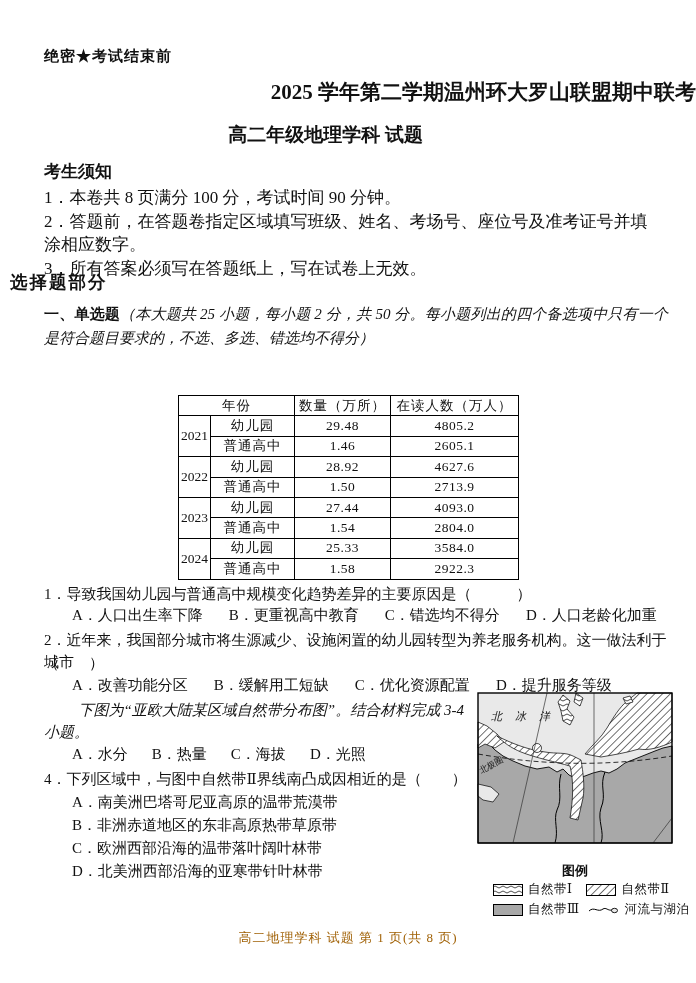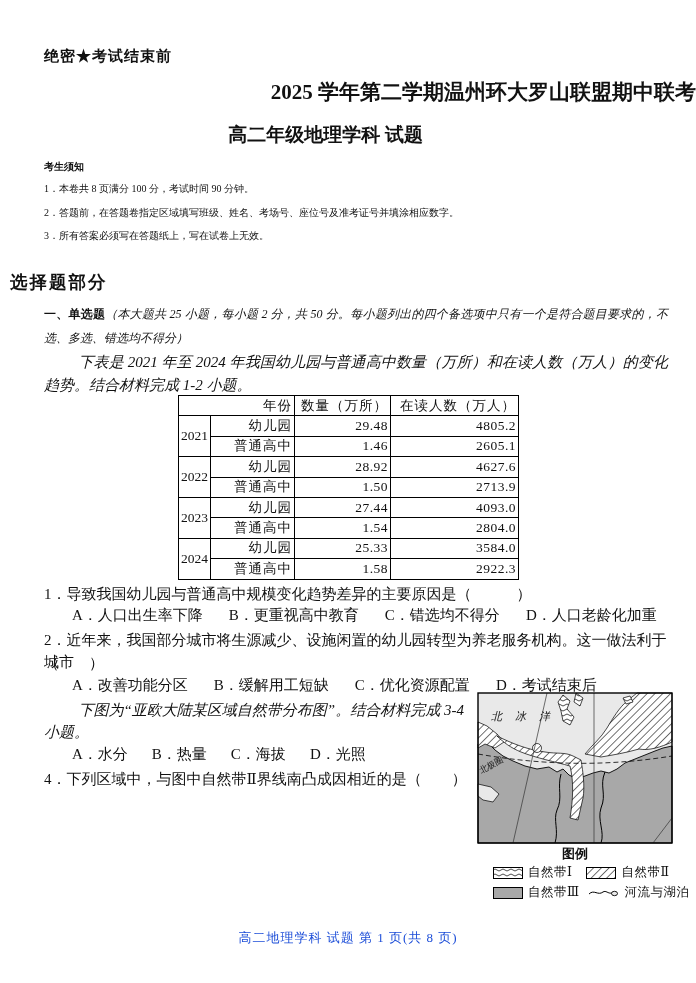--- a/index.html
+++ b/index.html
@@ -6,47 +6,47 @@
   html,body { background:#fff; }
   .page {
     position:relative; width:696px; height:983px; background:#ffffff;
     font-family:"Liberation Serif","DejaVu Serif",serif;
     color:#111; overflow:hidden;padding-left:12px;
   }
   .abs { position:absolute; }
   .secret { left:44px; top:47px; font-weight:bold; font-size:15px; letter-spacing:1px; }
   .title1 { left:0; top:78px; width:696px; text-align:right; font-weight:bold; font-size:21px; }
   .title2 { left:0; top:122px; width:651px; text-align:center; font-weight:bold; font-size:19px; }
-  .notice { left:44px; top:160px; width:620px; font-size:10px;font-family:Liberation Serif, serif; }
+  .notice { left:44px; top:160px; width:620px; font-size:17px;font-family:Liberation Serif, serif; }
   .notice .nh { font-weight:bold; margin-bottom:3px; }
   .notice .ni { line-height:23.5px; }
   .section-head { left:10px; top:270px; width:696px; text-align:left; font-weight:bold; font-size:17.5px; letter-spacing:2px; }
-  .part1 { left:44px; top:303px; width:624px; font-size:12px; line-height:23.5px; text-align:justify; }
+  .part1 { left:44px; top:303px; width:624px; font-size:15px; line-height:23.5px; text-align:justify; }
   .part1 .lead { font-weight:bold; font-style:normal; }
   .kai { font-style:italic; }
   .intro12 { left:44px; top:351px; width:624px; font-size:15px; line-height:22.5px; text-indent:2.3em; text-align:justify; }
   table.data { position:absolute; left:178px; top:395px; border-collapse:collapse; font-size:13.5px; }
-  table.data td { border:1.2px solid #000; text-align:right; vertical-align:middle; height:20.4px; padding:0 2px; letter-spacing:1px; }
+  table.data td { border:1.2px solid #000; text-align:center; vertical-align:middle; height:20.4px; padding:0 2px; letter-spacing:1px; }
   table.data td.num { letter-spacing:0.5px; }
   .q { left:44px; font-size:15px; line-height:22px; width:624px; }
   .opts { left:72px; font-size:15px; white-space:nowrap; }
   .opts span { display:inline-block; margin-right:26px; }
   .opts.tight span { margin-right:24px; }
   .q4opts { left:72px; font-size:15px; }
   .q4opts div { line-height:23px; }
   .figure { left:477px; top:692px; width:196px; }
   .figure svg.map { display:block; }
-  .legend { width:196px; margin-top:2px; font-size:12.5px; }
+  .legend { width:196px; margin-top:19px; font-size:12.5px; }
   .legend-title { text-align:center; font-weight:bold; font-size:13px; line-height:15px; }
   .legend-row { display:flex; align-items:center; margin-top:3px; }
   .legend-item { display:flex; align-items:center; }
   .legend-item .lab { margin-left:5px; letter-spacing:0.5px; white-space:nowrap; }
   .sw { display:block; }
   .sw3 { width:30px; height:12px; background:#a8a8a8; border:1px solid #000; }
-  .footer { left:0; top:929px; width:696px; text-align:center; font-size:13px; color:#1d4ed8; letter-spacing:1px; }
+  .footer { left:0; top:929px; width:696px; text-align:center; font-size:13px; color:#a16207; letter-spacing:1px; }
 </style>
 </head>
 <body>
 
 <div class="page">
 
   <div class="abs secret">绝密★考试结束前</div>
   <div class="abs title1">2025 学年第二学期温州环大罗山联盟期中联考</div>
   <div class="abs title2">高二年级地理学科 试题</div>
 
@@ -54,21 +54,20 @@
     <div class="nh">考生须知</div>
     <div class="ni">1．本卷共 8 页满分 100 分，考试时间 90 分钟。</div>
     <div class="ni">2．答题前，在答题卷指定区域填写班级、姓名、考场号、座位号及准考证号并填涂相应数字。</div>
     <div class="ni">3．所有答案必须写在答题纸上，写在试卷上无效。</div>
   </div>
 
   <div class="abs section-head">选择题部分</div>
 
   <div class="abs part1"><span class="lead">一、单选题</span><span class="kai">（本大题共 25 小题，每小题 2 分，共 50 分。每小题列出的四个备选项中只有一个是符合题目要求的，不选、多选、错选均不得分）</span></div>
 
-  <div class="abs intro12 kai">下表是 2021 年至 2024 年我国幼儿园与普通高中数量（万所）和在读人数（万人）的变化趋势。结合材料完成 1-2 小题。</div>
 
   <table class="data">
     <tbody>
         <tr>
       <td colspan="2" style="width:116px">年份</td>
       <td style="width:96px">数量（万所）</td>
       <td style="width:128px">在读人数（万人）</td>
     </tr>
     <tr>
       <td rowspan="2" style="width:24px;letter-spacing:0">2021</td>
@@ -118,30 +117,36 @@
     </table>
 
   <div class="abs q" style="top:583px">1．导致我国幼儿园与普通高中规模变化趋势差异的主要原因是（　　　）</div>
   <div class="abs opts" style="top:606px">
     <span>A．人口出生率下降</span><span>B．更重视高中教育</span><span>C．错选均不得分</span><span>D．人口老龄化加重</span>
   </div>
 
   <div class="abs q" style="top:629px">2．近年来，我国部分城市将生源减少、设施闲置的幼儿园转型为养老服务机构。这一做法利于城市</div>
   <div class="abs q" style="top:652px">（　　）</div>
   <div class="abs opts" style="top:676px">
-    <span>A．改善功能分区</span><span>B．缓解用工短缺</span><span>C．优化资源配置</span><span>D．考试结束后</span>
+    <span>A．改善功能分区</span><span>B．缓解用工短缺</span><span>C．优化资源配置</span><span>D．提升服务等级</span>
   </div>
 
   <div class="abs q kai" style="top:699px;width:430px;text-indent:2.3em">下图为“亚欧大陆某区域自然带分布图”。结合材料完成 3-4 小题。</div>
 
   <div class="abs opts tight" style="top:745px">
     <span>A．水分</span><span>B．热量</span><span>C．海拔</span><span>D．光照</span>
   </div>
 
   <div class="abs q" style="top:768px;width:430px">4．下列区域中，与图中自然带Ⅱ界线南凸成因相近的是（　　）</div>
+  <div class="abs q4opts" style="top:791px">
+    <div>A．南美洲巴塔哥尼亚高原的温带荒漠带</div>
+    <div>B．非洲赤道地区的东非高原热带草原带</div>
+    <div>C．欧洲西部沿海的温带落叶阔叶林带</div>
+    <div>D．北美洲西部沿海的亚寒带针叶林带</div>
+  </div>
 
   <div class="abs figure">
     <svg class="map" width="196" height="152" viewBox="0 0 196 152">
       <defs>
         <pattern id="p-hatch" patternUnits="userSpaceOnUse" width="5.5" height="5.5" patternTransform="rotate(45)">
           <rect width="5.5" height="5.5" fill="#ffffff"></rect>
           <line x1="0" y1="0" x2="0" y2="5.5" stroke="#000" stroke-width="1.1"></line>
         </pattern>
         <pattern id="p-waves" patternUnits="userSpaceOnUse" width="8" height="5">
           <rect width="8" height="5" fill="#ffffff"></rect>

